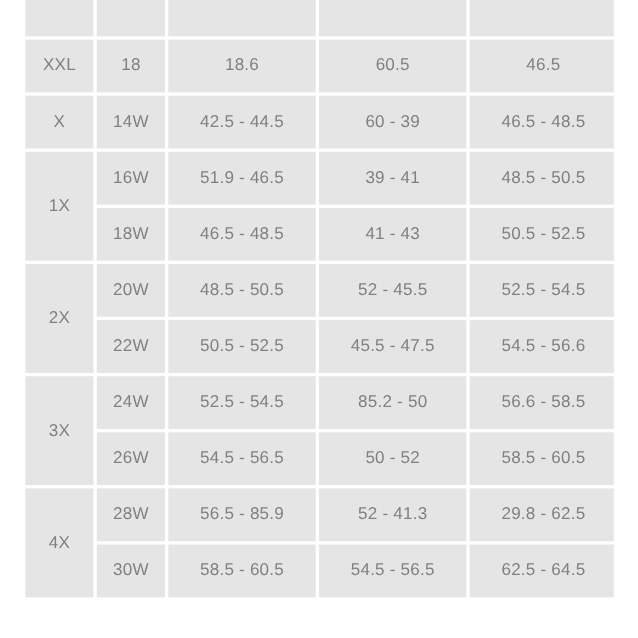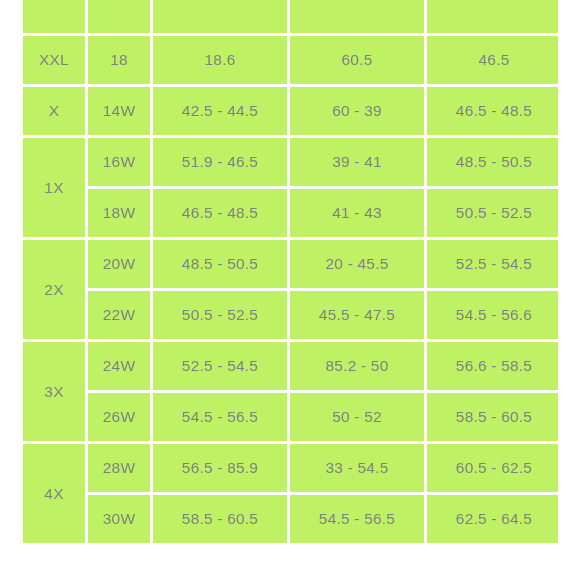--- a/index.html
+++ b/index.html
@@ -38,21 +38,21 @@
     position: absolute;
     left: 0;
     top: -18px;
     width: 538px;
     border-collapse: separate;
     border-spacing: 3px 3px;
     table-layout: fixed;
   }
 
   #size-table td {
-    background: #bef264;
+    background: #e5e5e5;
     color: #808080;
     font-size: 15.5px;
     font-weight: 400;
     text-align: center;
     vertical-align: middle;
     height: 48px;
     padding: 0;
     border: 0;
     letter-spacing: 0.2px;
     white-space: nowrap;
@@ -121,21 +121,21 @@
           <tr>
             <td>18W</td>
             <td>46.5 - 48.5</td>
             <td>41 - 43</td>
             <td>50.5 - 52.5</td>
           </tr>
           <tr>
             <td class="group-label" rowspan="2">2X</td>
             <td>20W</td>
             <td>48.5 - 50.5</td>
-            <td>20 - 45.5</td>
+            <td>52 - 45.5</td>
             <td>52.5 - 54.5</td>
           </tr>
           <tr>
             <td>22W</td>
             <td>50.5 - 52.5</td>
             <td>45.5 - 47.5</td>
             <td>54.5 - 56.6</td>
           </tr>
           <tr>
             <td class="group-label" rowspan="2">3X</td>
@@ -147,22 +147,22 @@
           <tr>
             <td>26W</td>
             <td>54.5 - 56.5</td>
             <td>50 - 52</td>
             <td>58.5 - 60.5</td>
           </tr>
           <tr>
             <td class="group-label" rowspan="2">4X</td>
             <td>28W</td>
             <td>56.5 - 85.9</td>
-            <td>33 - 54.5</td>
-            <td>60.5 - 62.5</td>
+            <td>52 - 41.3</td>
+            <td>29.8 - 62.5</td>
           </tr>
           <tr>
             <td>30W</td>
             <td>58.5 - 60.5</td>
             <td>54.5 - 56.5</td>
             <td>62.5 - 64.5</td>
           </tr>
         </tbody>
     </table>
   </div>

